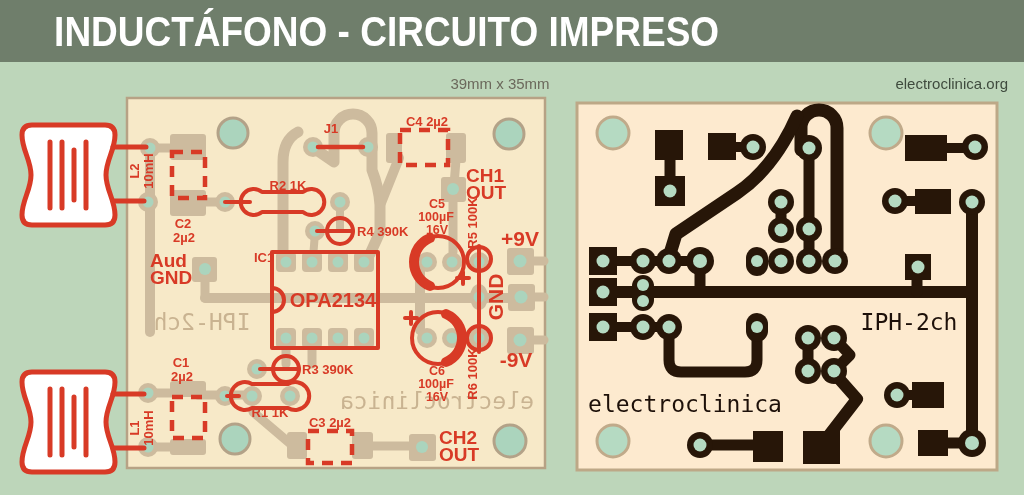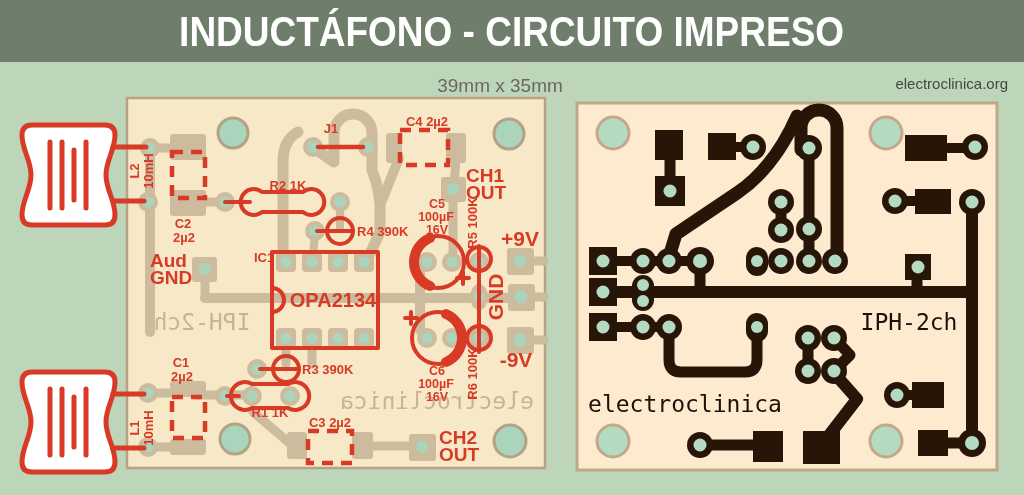--- a/index.html
+++ b/index.html
@@ -2,29 +2,29 @@
 <html><head>
 <meta charset="utf-8">
 <style>
   html,body{margin:0;padding:0;}
   body{
     width:1024px;height:495px;position:relative;overflow:hidden;
     background:#bdd6ba;font-family:"Liberation Sans",sans-serif;
   }
   .title-bar{
     position:absolute;left:0;top:0;width:1024px;height:62px;
-    background:#6f7e6b;display:flex;align-items:center;justify-content:center;
+    background:#6f7e6b;display:flex;align-items:center;justify-content:flex-start;
   }
   .title-bar span{
     color:#ffffff;font-weight:700;font-size:43px;letter-spacing:0px;
     transform:scaleX(0.86);display:inline-block;white-space:nowrap;
   }
   .dim-label{
     position:absolute;top:75px;left:500px;transform:translateX(-50%);
-    font-size:19px;color:#6b695c;
+    font-size:15px;color:#6b695c;
   }
   .site-label{
     position:absolute;top:75px;right:16px;font-size:15px;color:#3f4b3e;margin-left:40px;
   }
   svg{position:absolute;left:0;top:0;}
   svg text{font-family:"Liberation Sans",sans-serif;}
   .trc{stroke:#cdbb9e;fill:none;stroke-linecap:round;stroke-linejoin:round;}
   .cop{stroke:#271608;fill:none;stroke-linecap:round;stroke-linejoin:round;}
   .red{stroke:#d83a26;fill:none;stroke-linecap:round;stroke-linejoin:round;}
   .reddash{stroke:#d83a26;fill:none;stroke-width:4.5;stroke-dasharray:11 8;}

